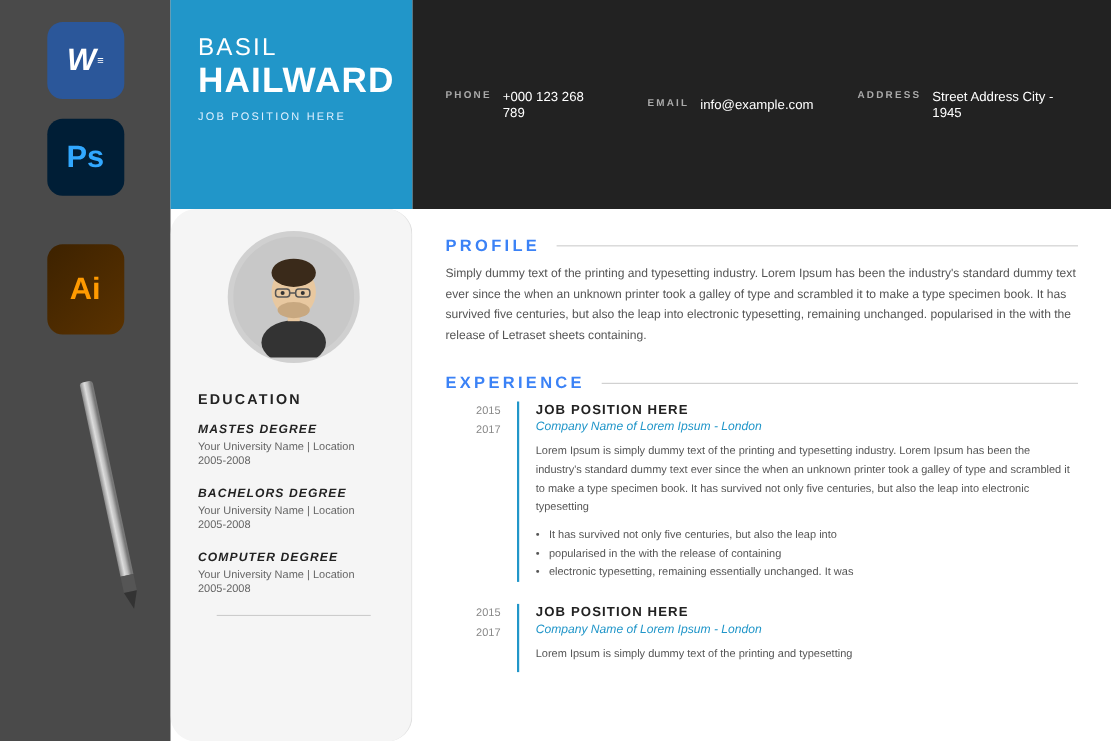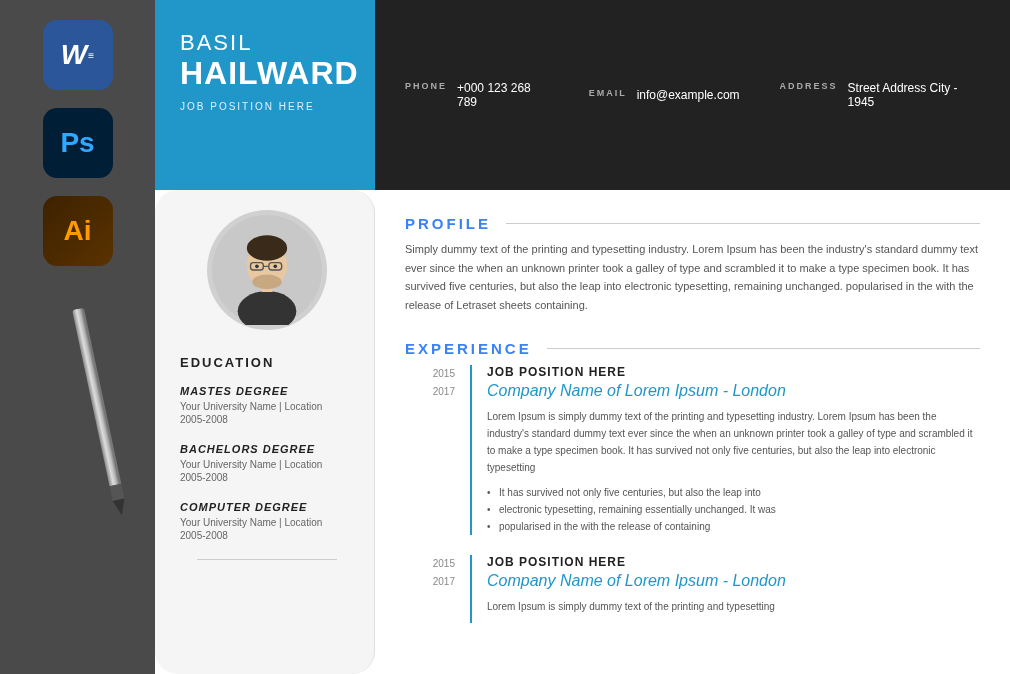--- a/index.html
+++ b/index.html
@@ -249,21 +249,21 @@
     .exp-position {
       font-size: 12px;
       font-weight: 800;
       letter-spacing: 1px;
       text-transform: uppercase;
       color: #222;
       margin-bottom: 3px;
     }
 
     .exp-company {
-      font-size: 16px;
+      font-size: 11px;
       color: #2196c9;
       font-style: italic;
       margin-bottom: 8px;
     }
 
     .exp-desc {
       font-size: 10px;
       color: #555;
       line-height: 1.7;
       margin-bottom: 8px;
@@ -307,27 +307,28 @@
       border-radius: 14px;
       background: #001e36;
       display: flex;
       align-items: center;
       justify-content: center;
       cursor: pointer;
     }
 
     .ai-icon-wrap {
       width: 70px;
-      height: 70px;
+      height: 82px;
       border-radius: 14px;
       background: linear-gradient(135deg, #3d2200, #5a3200);
       display: flex;
       align-items: center;
       justify-content: center;
       cursor: pointer;
+      margin-top: 26px;
     }
 
     .icon-text {
       font-weight: 900;
       font-size: 28px;
     }
 
     .divider-line {
       width: 80%;
       height: 1px;
@@ -452,22 +453,22 @@
           <span class="exp-year">2015</span>
           <span class="exp-year">2017</span>
         </div>
         <div class="exp-divider"></div>
         <div class="exp-content">
           <div class="exp-position">JOB POSITION HERE</div>
           <div class="exp-company">Company Name of Lorem Ipsum - London</div>
           <p class="exp-desc">Lorem Ipsum is simply dummy text of the printing and typesetting industry. Lorem Ipsum has been the industry's standard dummy text ever since the when an unknown printer took a galley of type and scrambled it to make a type specimen book. It has survived not only five centuries, but also the leap into electronic typesetting</p>
           <ul class="exp-bullets">
             <li>It has survived not only five centuries, but also the leap into</li>
+            <li>popularised in the with the release of containing</li>
             <li>electronic typesetting, remaining essentially unchanged. It was</li>
-            <li>popularised in the with the release of containing</li>
           </ul>
         </div>
       </div>
 
       <div class="experience-entry">
         <div class="exp-year-col">
           <span class="exp-year">2015</span>
           <span class="exp-year">2017</span>
         </div>
         <div class="exp-divider"></div>

